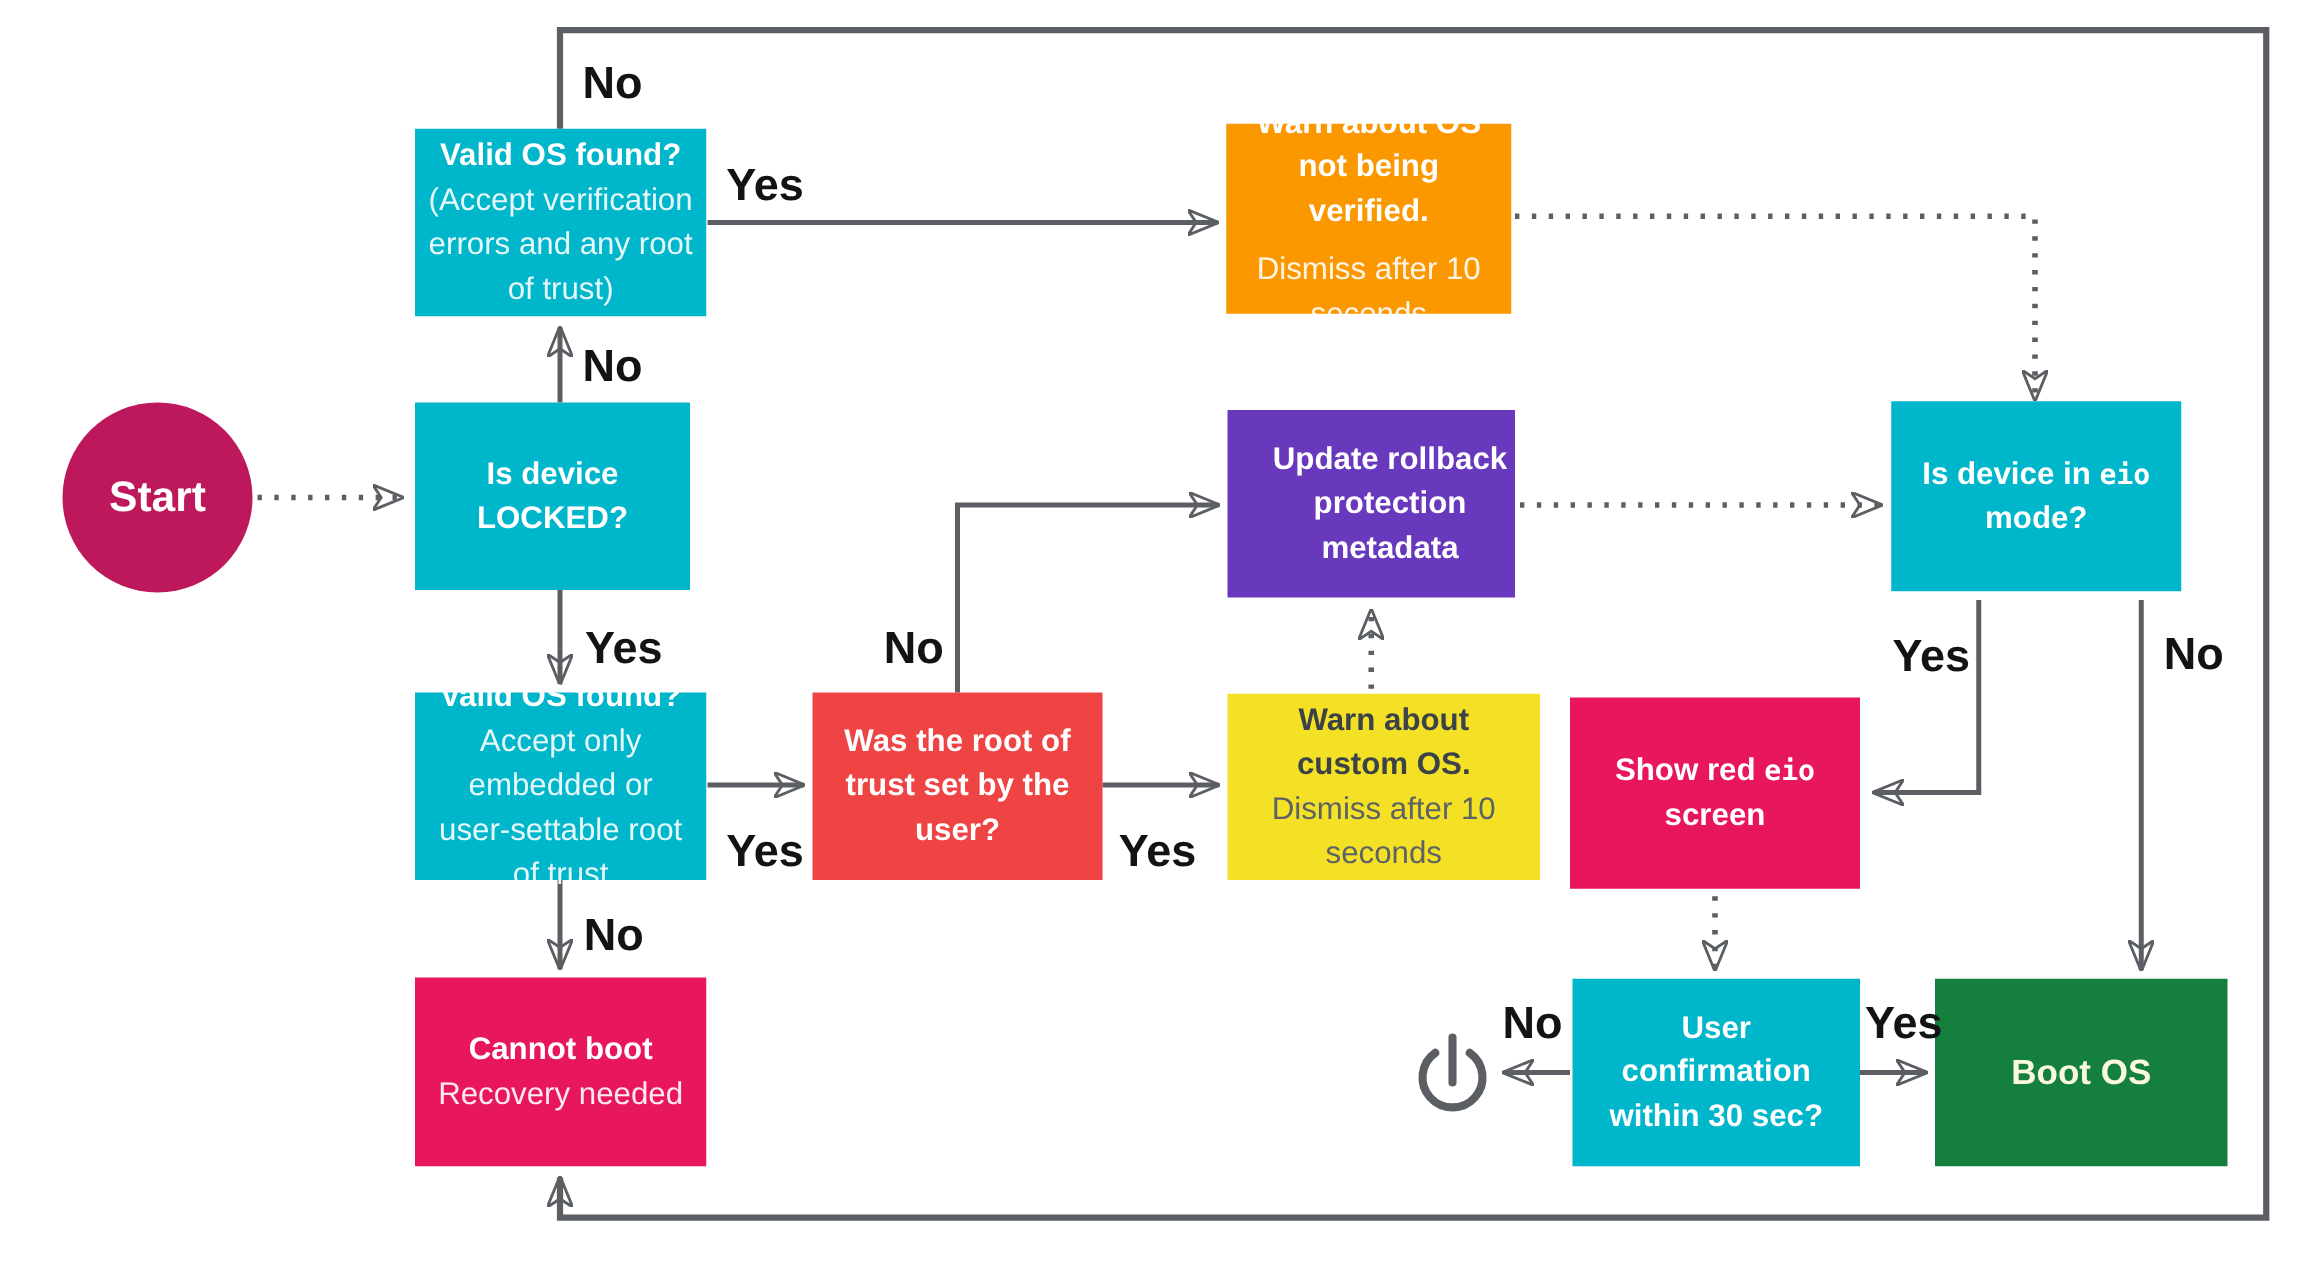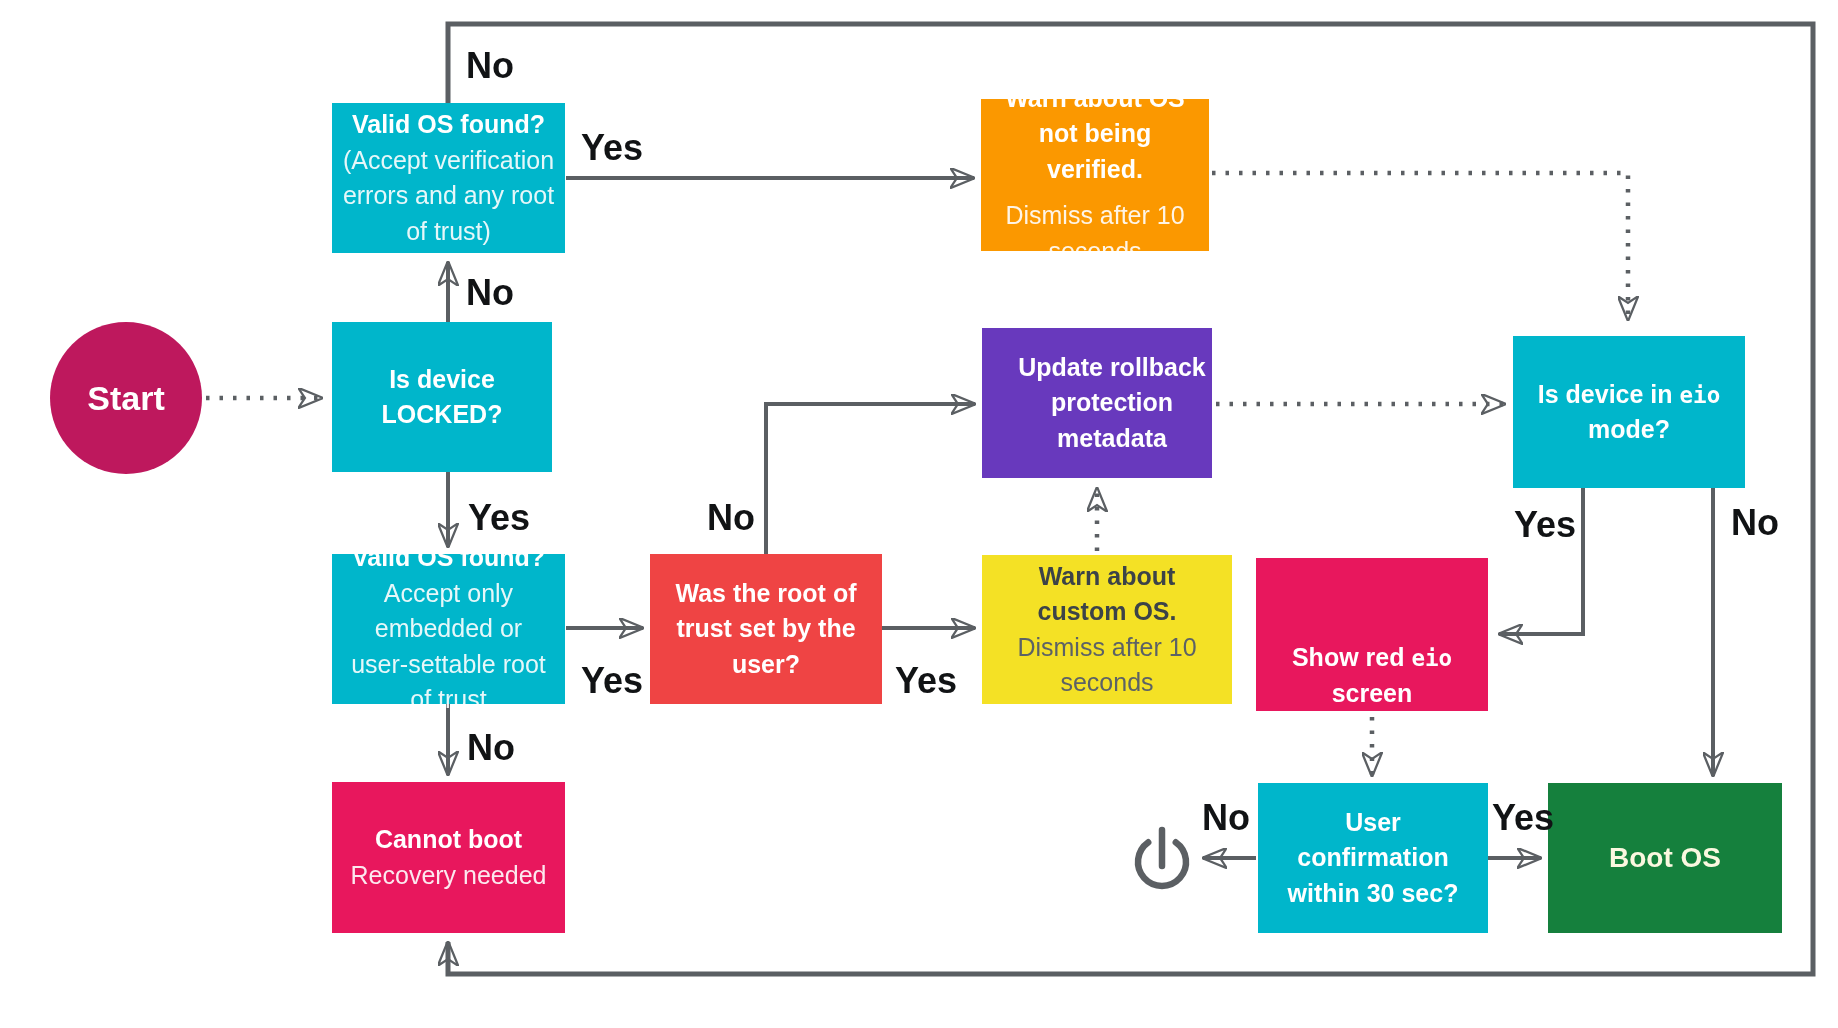--- a/index.html
+++ b/index.html
@@ -103,21 +103,21 @@
     <div class="sub">Dismiss after 10
 seconds</div>
   </div>
 
   <div class="node" style="left: 982px; top: 328px; width: 230px; height: 150px; background-color: rgb(104, 57, 189); padding-left: 36px;">
     <div class="title">Update rollback
 protection
 metadata</div>
   </div>
 
-  <div class="node" style="left: 1513px; top: 336px; width: 232px; height: 152px; background-color: rgb(0, 182, 203);">
+  <div class="node" style="left: 1513px; top: 321px; width: 232px; height: 152px; background-color: rgb(0, 182, 203);">
     <div class="title"><span>Is device in </span><span class="mono">eio</span><span>
 mode?</span></div>
   </div>
 
   <div class="node" style="left: 332px; top: 554px; width: 233px; height: 150px; background-color: rgb(0, 182, 203);">
     <div class="title">Valid OS found?</div>
     <div class="sub">Accept only
 embedded or
 user-settable root
 of trust</div>
@@ -129,21 +129,21 @@
 user?</div>
   </div>
 
   <div class="node" style="left: 982px; top: 555px; width: 250px; height: 149px; background-color: rgb(244, 225, 37);">
     <div class="title" style="color: rgb(60, 67, 72);">Warn about
 custom OS.</div>
     <div class="sub" style="opacity: 1; color: rgb(92, 98, 102);">Dismiss after 10
 seconds</div>
   </div>
 
-  <div class="node" style="left: 1256px; top: 558px; width: 232px; height: 153px; background-color: rgb(232, 23, 93); justify-content: flex-end;">
+  <div class="node" style="left: 1256px; top: 558px; width: 232px; height: 153px; background-color: rgb(232, 23, 93);">
     <div class="title"><span>Show red </span><span class="mono">eio</span><span>
 screen</span></div>
   </div>
 
   <div class="node" style="left: 1258px; top: 783px; width: 230px; height: 150px; background-color: rgb(0, 182, 203);">
     <div class="title">User
 confirmation
 within 30 sec?</div>
   </div>
 

